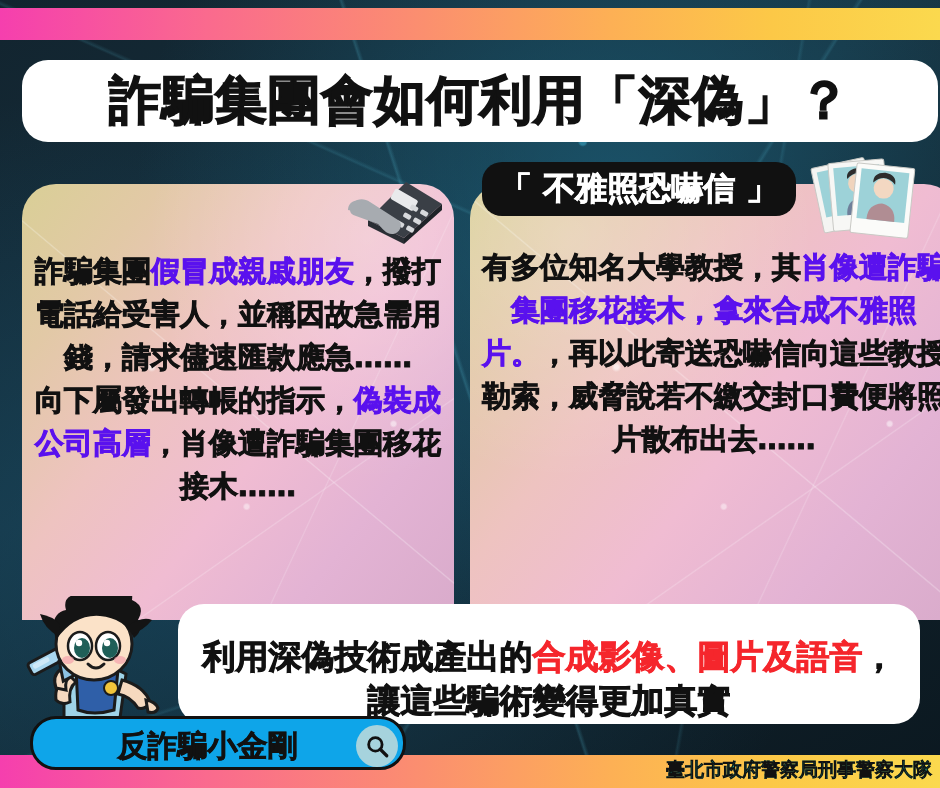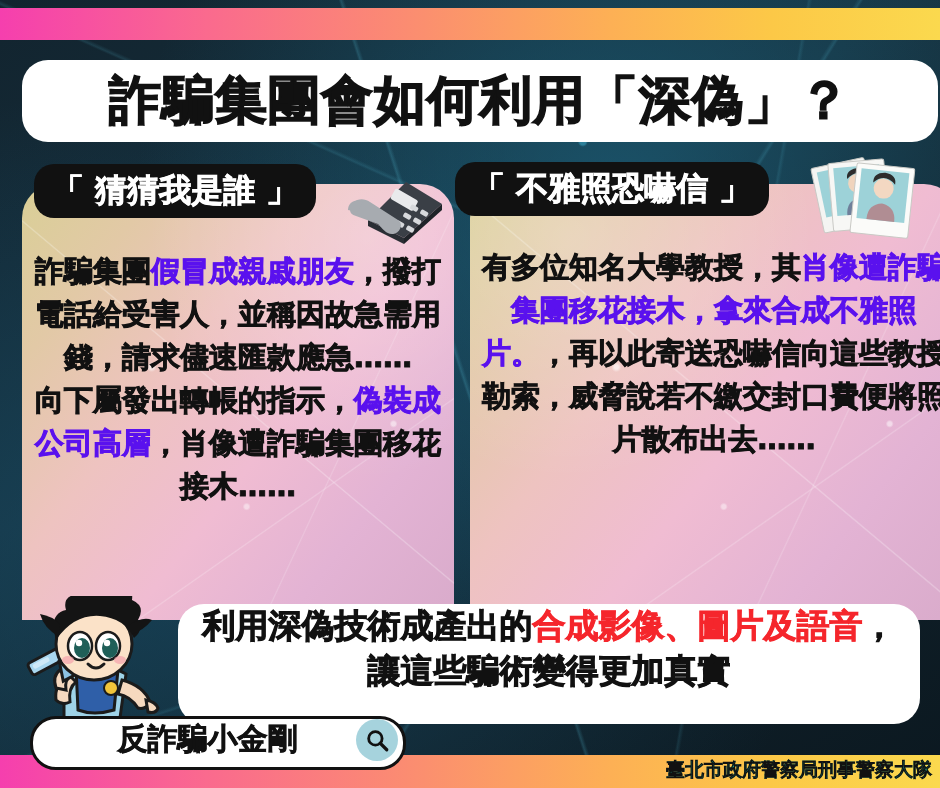--- a/index.html
+++ b/index.html
@@ -63,21 +63,21 @@
       radial-gradient(circle at 86% 55%, rgba(255,255,255,.5) 0 2px, transparent 4px),
       radial-gradient(circle at 52% 74%, rgba(255,255,255,.45) 0 2px, transparent 4px),
       linear-gradient(40deg,transparent 49.8%,rgba(255,255,255,.28) 50%,transparent 50.2%),
       linear-gradient(-35deg,transparent 29.8%,rgba(255,255,255,.22) 30%,transparent 30.2%),
       linear-gradient(115deg,transparent 69.8%,rgba(255,255,255,.18) 70%,transparent 70.2%);}
 
   
   .chip{position:absolute;background:#111;border-radius:20px;height:54px;
     display:flex;align-items:center;justify-content:center;padding:0 18px;z-index:5;}
   #chip-left{left:34px;top:164px;}
-  #chip-right{left:455px;top:162px;}
+  #chip-right{left:482px;top:162px;}
   .chip-text{color:#fff;font-weight:bold;font-size:32px;white-space:nowrap;-webkit-text-stroke:.8px #fff;}
 
   
   .body-text{position:absolute;left:0;right:0;text-align:center;
     font-weight:bold;color:#111;font-size:29px;line-height:1.48;padding:0 12px;box-sizing:border-box;
     -webkit-text-stroke:.9px #111;}
   #body-left{top:66px;}
   #body-right{top:62px;}
   .hl-purple{color:#5a11ee;-webkit-text-stroke:.9px #5a11ee;}
   .hl-red{color:#f5262c;-webkit-text-stroke:.9px #f5262c;}
@@ -85,27 +85,27 @@
   
   #phone-icon{position:absolute;left:334px;top:166px;width:112px;height:80px;z-index:6;}
   
   #photos-icon{position:absolute;left:806px;top:152px;width:126px;height:110px;z-index:6;}
 
   
   #mascot{position:absolute;left:6px;top:596px;width:180px;height:168px;z-index:8;}
 
   
   #banner{position:absolute;left:178px;top:604px;width:742px;height:120px;
-    background:#fff;border-radius:26px;display:flex;align-items:flex-start;justify-content:center;z-index:7;}
+    background:#fff;border-radius:26px;display:flex;align-items:flex-end;justify-content:center;z-index:7;}
   #banner-text{text-align:center;font-weight:bold;font-size:33px;line-height:1.35;color:#111;
     padding:0 22px;-webkit-text-stroke:1px #111;}
 
   
-  #search-pill{position:absolute;left:30px;bottom:18px;width:370px;height:48px;background:#ffffff;
-    border:3px solid #111;border-radius:26px;display:flex;align-items:flex-start;z-index:9;}
+  #search-pill{position:absolute;left:30px;bottom:18px;width:370px;height:48px;background:#0ea5e9;
+    border:3px solid #111;border-radius:26px;display:flex;align-items:flex-end;z-index:9;}
   #search-value{flex:1;text-align:center;font-weight:bold;font-size:30px;color:#111;padding-left:26px;
     -webkit-text-stroke:.7px #111;}
   #search-icon-wrap{width:42px;height:42px;margin-right:5px;border-radius:50%;background:#a6d3dd;
     display:flex;align-items:center;justify-content:center;}
   #agency{position:absolute;right:8px;bottom:5px;font-weight:bold;font-size:19px;color:#14b8a6;z-index:9;
     -webkit-text-stroke:.5px #111;}
 </style>
 </head>
 <body>
 
@@ -117,23 +117,20 @@
 
   <div id="title-pill">
     <div id="title-text">詐騙集團會如何利用「深偽」？</div>
   </div>
 
   <div class="panel" id="panel-left">
     <div class="sparkle"></div>
     <div class="body-text" id="body-left"><span>詐騙集團</span><span class="hl-purple">假冒成親戚朋友</span><span>，撥打電話給受害人，並稱因故急需用錢，請求儘速匯款應急……</span><br><span>向下屬發出轉帳的指示，</span><span class="hl-purple">偽裝成公司高層</span><span>，肖像遭詐騙集團移花接木……</span></div>
   </div>
 
-  <div class="chip" id="chip-left">
-    <span class="chip-text">「 猜猜我是誰 」</span>
-  </div>
 
   <svg id="phone-icon" viewBox="0 0 112 80">
     <g>
       <path d="M34 54 L72 16 L108 38 L70 72 Z" fill="#3a3f46"></path>
       <path d="M34 54 L70 72 L70 78 L34 60 Z" fill="#2a2e34"></path>
       <path d="M70 72 L108 38 L108 44 L70 78 Z" fill="#1f2328"></path>
       <rect x="62" y="22" width="26" height="12" rx="2" fill="#e9eaec" transform="rotate(30 62 22)"></rect>
       <g fill="#d7d9dc">
         <rect x="78" y="38" width="8" height="5" rx="1.5" transform="rotate(30 78 38)"></rect>
         <rect x="88" y="43" width="8" height="5" rx="1.5" transform="rotate(30 88 43)"></rect>

